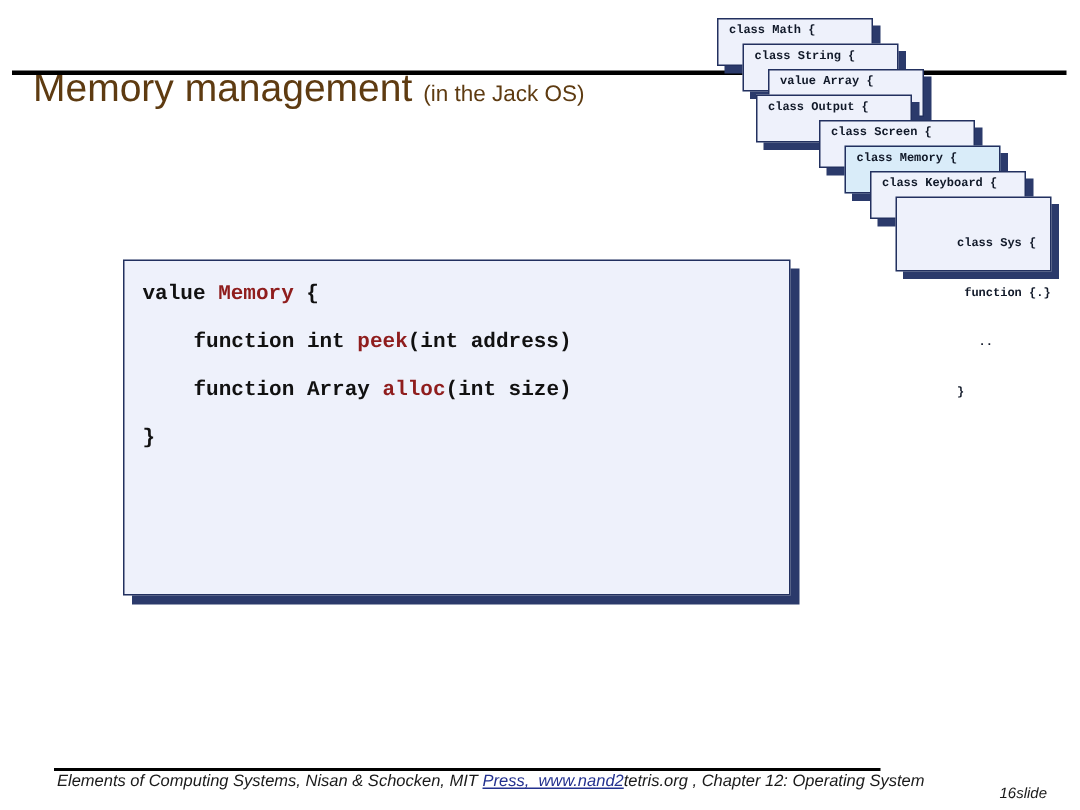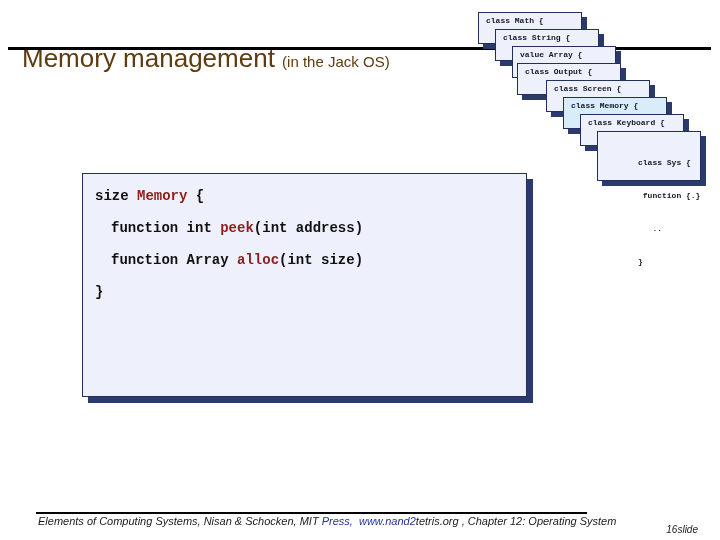--- a/index.html
+++ b/index.html
@@ -19,44 +19,44 @@
     background:#eef1fb;border:1px solid #22305f;
     box-shadow:5px 5px 0 #2b3a6b;
     font-family:"Liberation Mono",monospace;font-weight:bold;font-size:8px;
     color:#101828;line-height:16px;padding-left:7px;box-sizing:border-box;
     white-space:pre;
   }
   .win.hl{background:#d9ecf9;}
   .w0{left:478px;top:12px}
   .w1{left:495px;top:29px}
   .w2{left:512px;top:46px}
-  .w3{left:517px;top:63px}
+  .w3{left:504px;top:63px}
   .w4{left:546px;top:80px}
   .w5{left:563px;top:97px}
   .w6{left:580px;top:114px}
   .w7{left:597px;top:131px;height:50px;line-height:11px;padding-top:3px;padding-left:40px;}
   .w7 .sline{white-space:pre;}
 
   
   .code-box{
     position:absolute;left:82px;top:173px;width:445px;height:224px;z-index:2;
     background:#eef1fb;border:1px solid #22305f;box-shadow:6px 6px 0 #2b3a6b;
     box-sizing:border-box;padding-top:6px;
     font-family:"Liberation Mono",monospace;font-weight:bold;font-size:14px;color:#111111;
   }
   .code-line{height:32px;line-height:32px;padding-left:12px;white-space:pre;}
-  .code-line.indent{padding-left:28px;}
+  .code-line.indent{padding-left:46px;}
   .kw{color:#8f1d1d;text-align:right;}
   .code-line.underline .u{text-decoration-thickness:2px;}
 
   
   .footer-rule{position:absolute;left:36px;top:512px;width:551px;height:2px;background:#000;}
   .footer-text{position:absolute;left:38px;top:515px;font-style:italic;font-size:11px;
     color:#1a1a1a;white-space:pre;}
-  .footer-text .link{color:#23318f;}
+  .footer-text .link{color:#23318f;text-decoration:underline;}
   .page-indicator{position:absolute;right:22px;top:524px;font-style:italic;font-size:10px;color:#1a1a1a;}
 </style>
 </head>
 <body>
 
 <div class="slide">
 
   <div class="title"><span>Memory management </span><span class="suffix">(in the Jack OS)</span></div>
   <div class="title-rule"></div>
 
@@ -68,21 +68,21 @@
   <div class="win w5 hl">class Memory {</div>
   <div class="win w6">class Keyboard {</div>
   <div class="win w7">
     <div class="sline">class Sys {</div>
     <div class="sline"> function {.}</div>
     <div class="sline">   ..</div>
     <div class="sline">}</div>
   </div>
 
   <div class="code-box">
-    <div class="code-line"><span class="u"><span>size </span><span class="kw">Memory</span><span> {</span></span></div>
+    <div class="code-line"><span class="u"><span>value </span><span class="kw">Memory</span><span> {</span></span></div>
 
     <div class="code-line indent"><span class="u"><span>function int </span><span class="kw">peek</span><span>(int address)</span></span></div>
 
 
     <div class="code-line indent underline"><span class="u"><span>function Array </span><span class="kw">alloc</span><span>(int size)</span></span></div>
 
 
     <div class="code-line"><span>}</span></div>
   </div>
 

